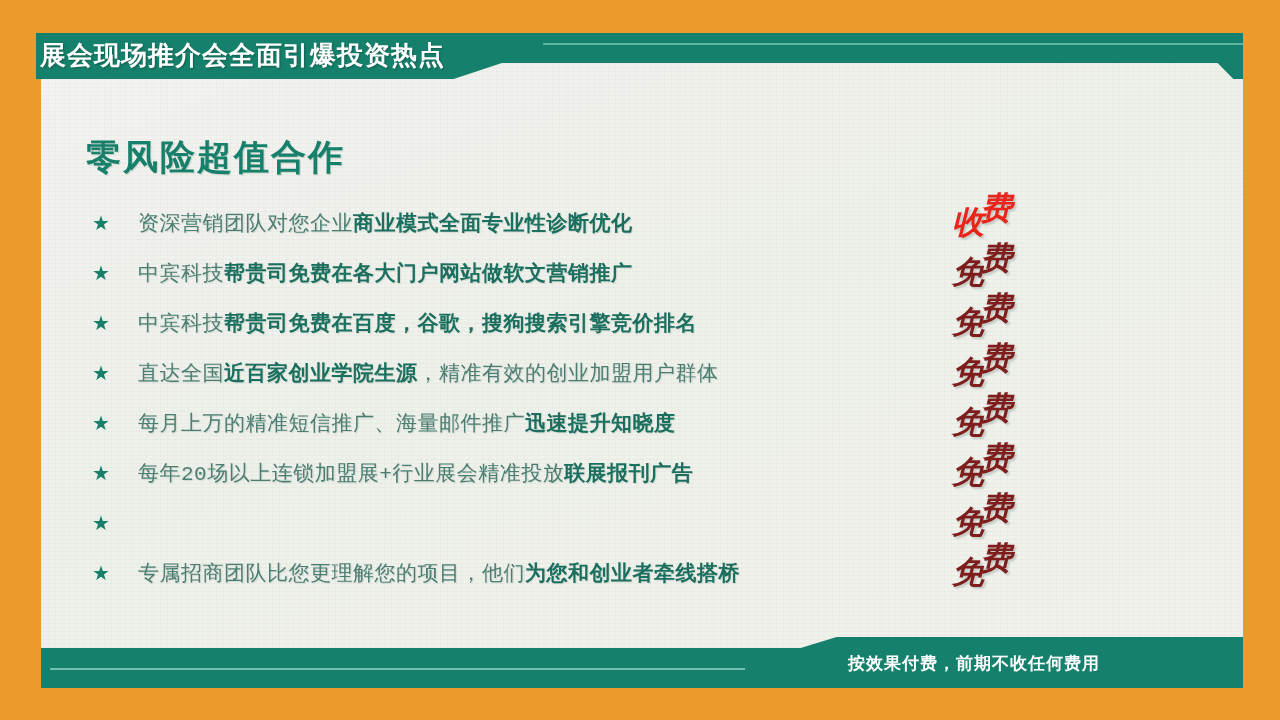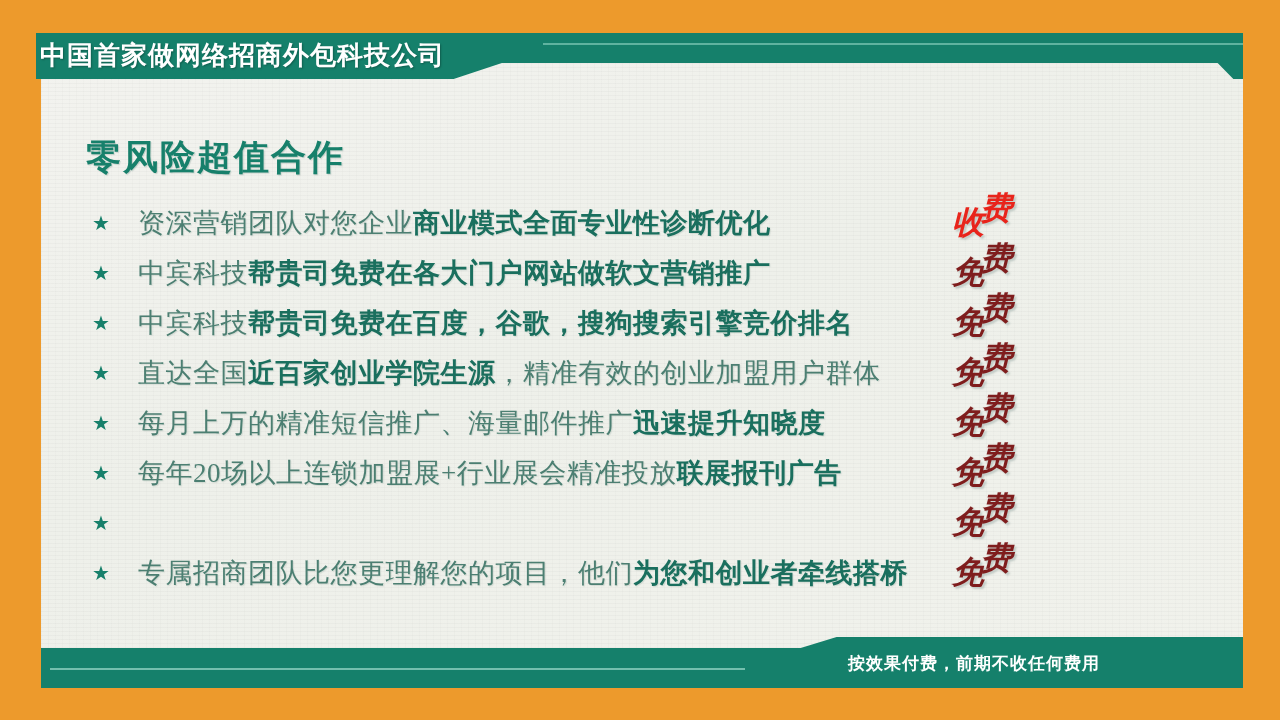--- a/index.html
+++ b/index.html
@@ -107,22 +107,22 @@
   .bullet-star {
     flex: 0 0 auto;
     width: 46px;
     color: #17806b;
     font-size: 20px;
     line-height: 1;
     text-align: left;
   }
   .benefit-text {
     flex: 1 1 auto;
-    font-family: Liberation Serif, serif;
-    font-size: 27px;
+    font-family: Liberation Mono, monospace;
+    font-size: 21px;
     color: #4c7f72;
     letter-spacing: 0.5px;
     white-space: nowrap;
     text-shadow: 1px 1px 1px rgba(150,170,160,0.30);
   }
   .benefit-text b {
     color: #1a6f5e;
     font-weight: bold;
   }
 
@@ -207,21 +207,21 @@
 </style>
 </head>
 <body>
 
 <div id="slide">
 
   <div id="paper"></div>
 
   <div id="header-band"></div>
   <div id="header-accent-line"></div>
-  <div id="header-title">中国首家做网络招商外包科技公司</div>
+  <div id="header-title">展会现场推介会全面引爆投资热点</div>
 
   <div id="section-title">零风险超值合作</div>
 
   <div id="benefit-list">
       <div class="benefit-row">
         <span class="bullet-star">★</span>
         <span class="benefit-text"><span>资深营销团队对您企业</span><b>商业模式全面专业性诊断优化</b></span>
       </div>
       <div class="benefit-row">
         <span class="bullet-star">★</span>

